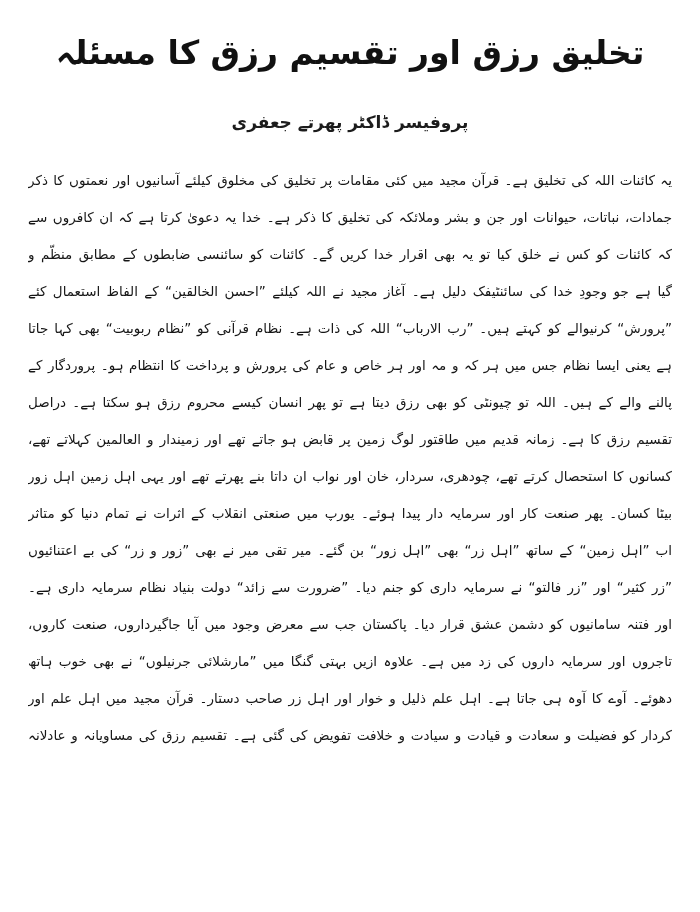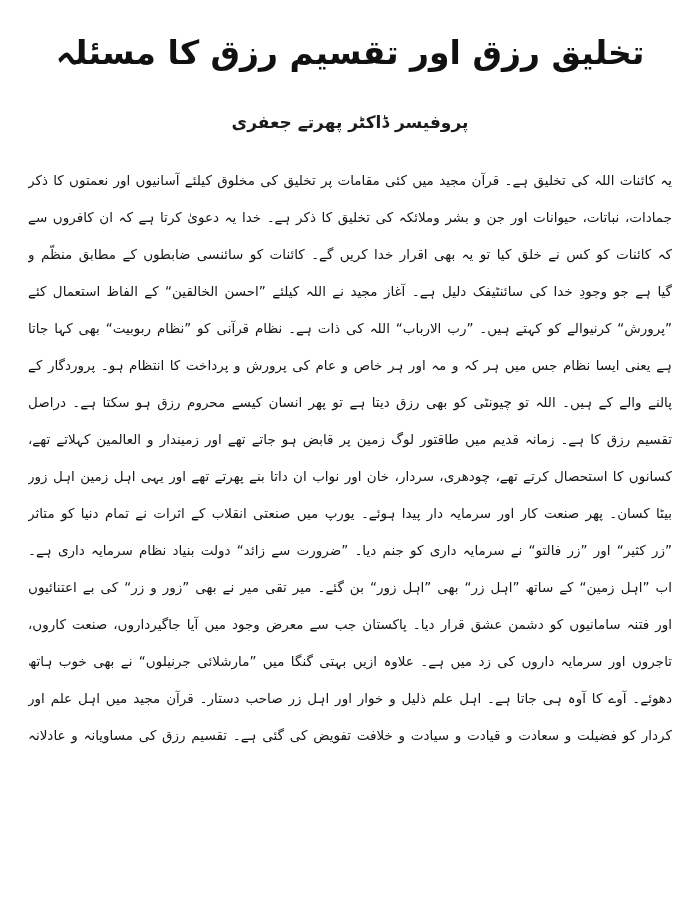--- a/index.html
+++ b/index.html
@@ -63,21 +63,21 @@
     <div class="doc-line">یہ کائنات اللہ کی تخلیق ہے۔ قرآن مجید میں کئی مقامات پر تخلیق کی مخلوق کیلئے آسانیوں اور نعمتوں کا ذکر ہوا ہے۔</div>
     <div class="doc-line">جمادات، نباتات، حیوانات اور جن و بشر وملائکہ کی تخلیق کا ذکر ہے۔ خدا یہ دعویٰ کرتا ہے کہ ان کافروں سے پوچھو</div>
     <div class="doc-line">کہ کائنات کو کس نے خلق کیا تو یہ بھی اقرار خدا کریں گے۔ کائنات کو سائنسی ضابطوں کے مطابق منظّم و مربوط خلق کیا</div>
     <div class="doc-line">گیا ہے جو وجودِ خدا کی سائنٹیفک دلیل ہے۔ آغاز مجید نے اللہ کیلئے ”احسن الخالقین“ کے الفاظ استعمال کئے ہیں۔</div>
     <div class="doc-line">”پرورش“ کرنیوالے کو کہتے ہیں۔ ”رب الارباب“ اللہ کی ذات ہے۔ نظام قرآنی کو ”نظام ربوبیت“ بھی کہا جاتا</div>
     <div class="doc-line">ہے یعنی ایسا نظام جس میں ہر کہ و مہ اور ہر خاص و عام کی پرورش و پرداخت کا انتظام ہو۔ پروردگار کے معنی بھی</div>
     <div class="doc-line">پالنے والے کے ہیں۔ اللہ تو چیونٹی کو بھی رزق دیتا ہے تو پھر انسان کیسے محروم رزق ہو سکتا ہے۔ دراصل معاملہ</div>
     <div class="doc-line">تقسیم رزق کا ہے۔ زمانہ قدیم میں طاقتور لوگ زمین پر قابض ہو جاتے تھے اور زمیندار و العالمین کہلاتے تھے،</div>
     <div class="doc-line">کسانوں کا استحصال کرتے تھے، چودھری، سردار، خان اور نواب ان داتا بنے پھرتے تھے اور یہی اہل زمین اہل زور</div>
     <div class="doc-line">بیٹا کسان۔ پھر صنعت کار اور سرمایہ دار پیدا ہوئے۔ یورپ میں صنعتی انقلاب کے اثرات نے تمام دنیا کو متاثر کیا۔</div>
+    <div class="doc-line">اب ”اہل زمین“ کے ساتھ ”اہل زر“ بھی ”اہل زور“ بن گئے۔ میر تقی میر نے بھی ”زور و زر“ کی بے اعتنائیوں</div>
     <div class="doc-line">”زر کثیر“ اور ”زر فالتو“ نے سرمایہ داری کو جنم دیا۔ ”ضرورت سے زائد“ دولت بنیاد نظام سرمایہ داری ہے۔</div>
-    <div class="doc-line">اب ”اہل زمین“ کے ساتھ ”اہل زر“ بھی ”اہل زور“ بن گئے۔ میر تقی میر نے بھی ”زور و زر“ کی بے اعتنائیوں</div>
     <div class="doc-line">اور فتنہ سامانیوں کو دشمن عشق قرار دیا۔ پاکستان جب سے معرض وجود میں آیا جاگیرداروں، صنعت کاروں،</div>
     <div class="doc-line">تاجروں اور سرمایہ داروں کی زد میں ہے۔ علاوہ ازیں بہتی گنگا میں ”مارشلائی جرنیلوں“ نے بھی خوب ہاتھ</div>
     <div class="doc-line">دھوئے۔ آوے کا آوہ ہی جاتا ہے۔ اہل علم ذلیل و خوار اور اہل زر صاحب دستار۔ قرآن مجید میں اہل علم اور صاحب</div>
     <div class="doc-line">کردار کو فضیلت و سعادت و قیادت و سیادت و خلافت تفویض کی گئی ہے۔ تقسیم رزق کی مساویانہ و عادلانہ تحکیم و</div>
   </div>
 
 </div>
 
 </body></html>

